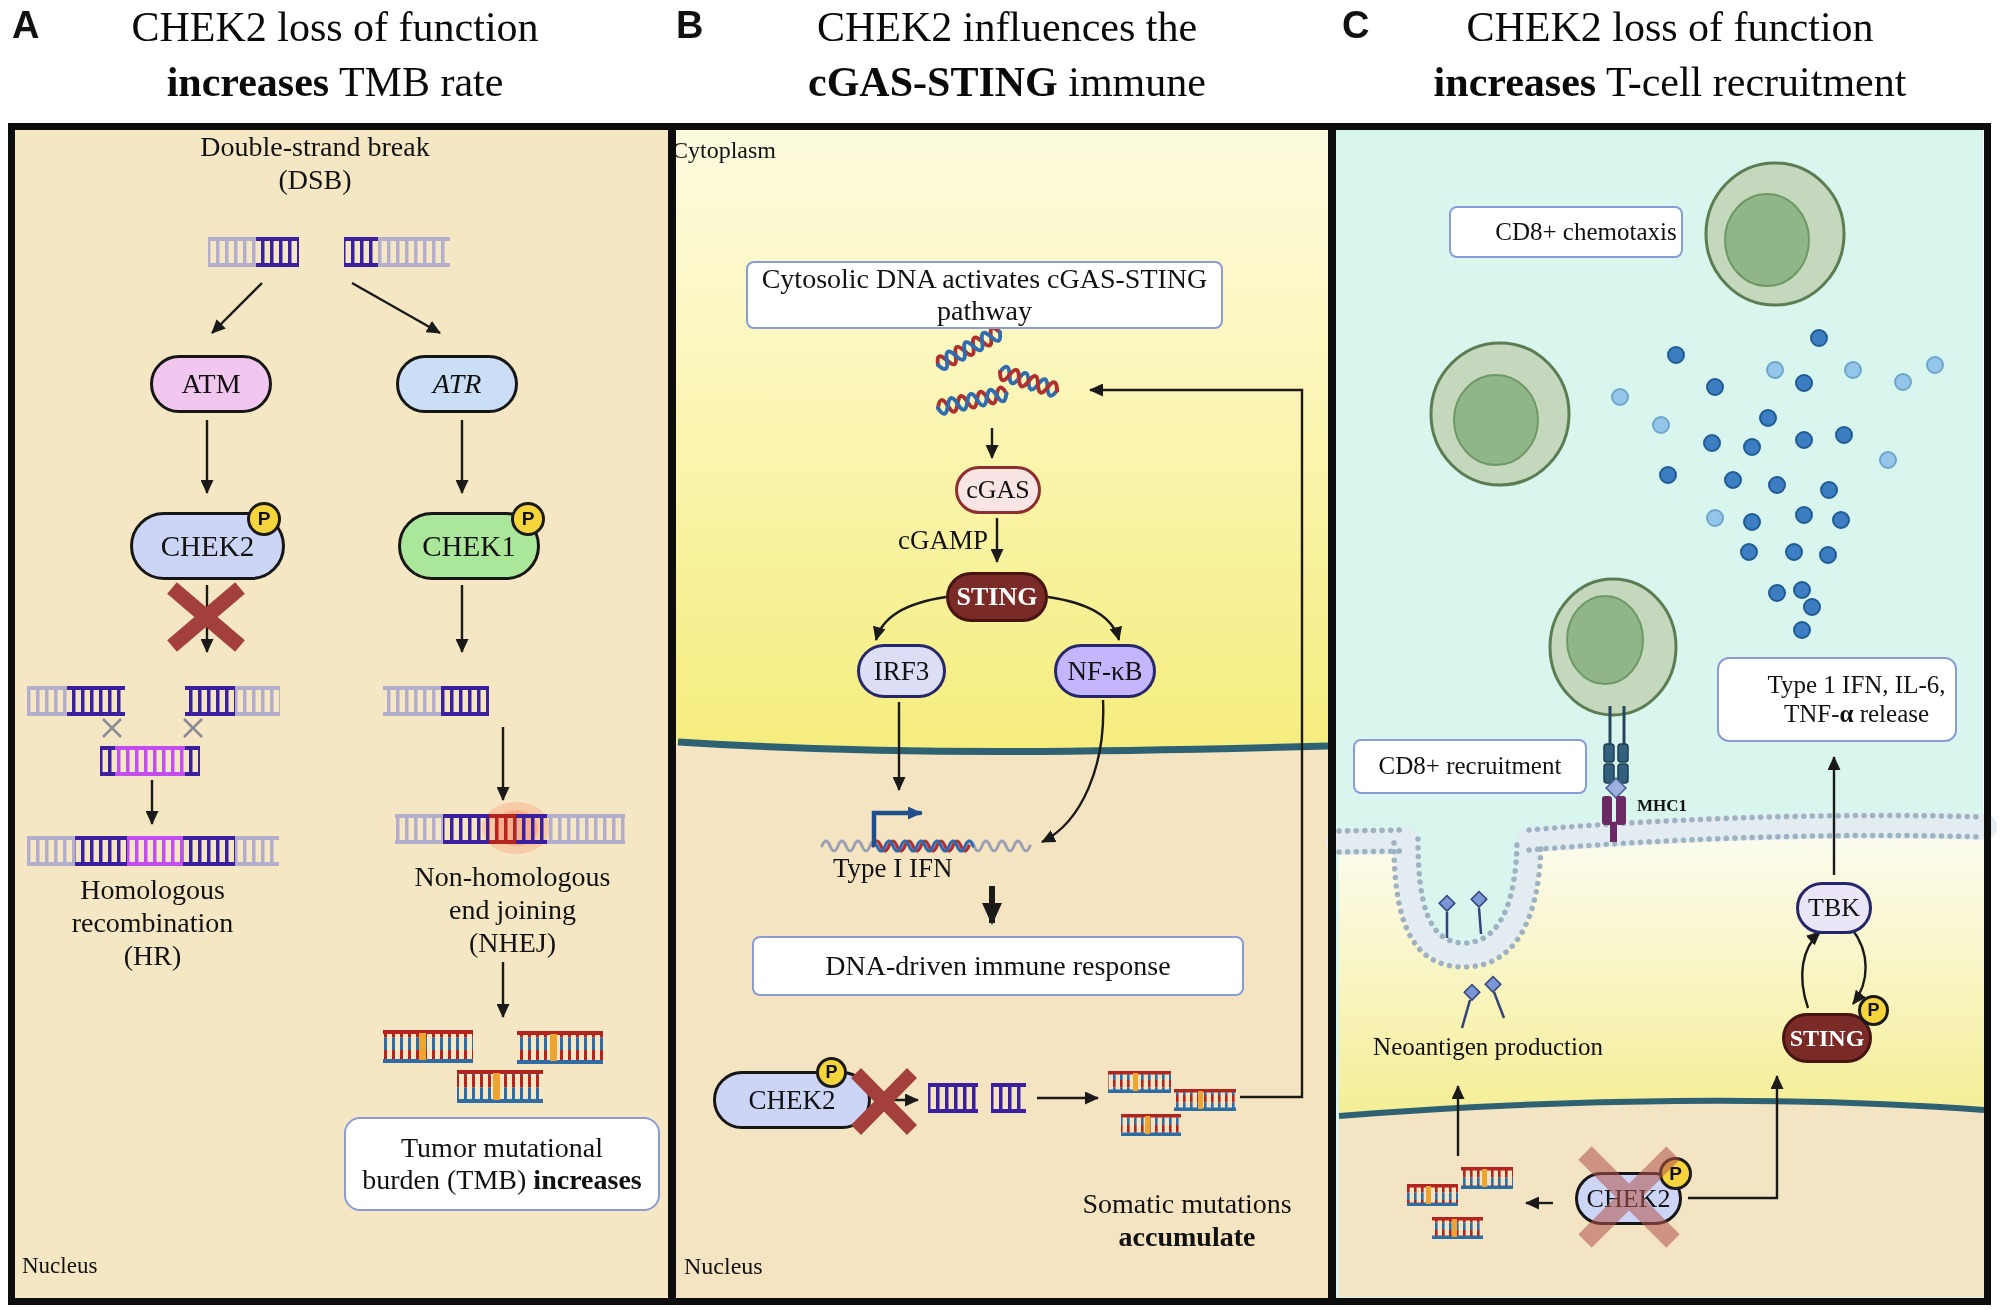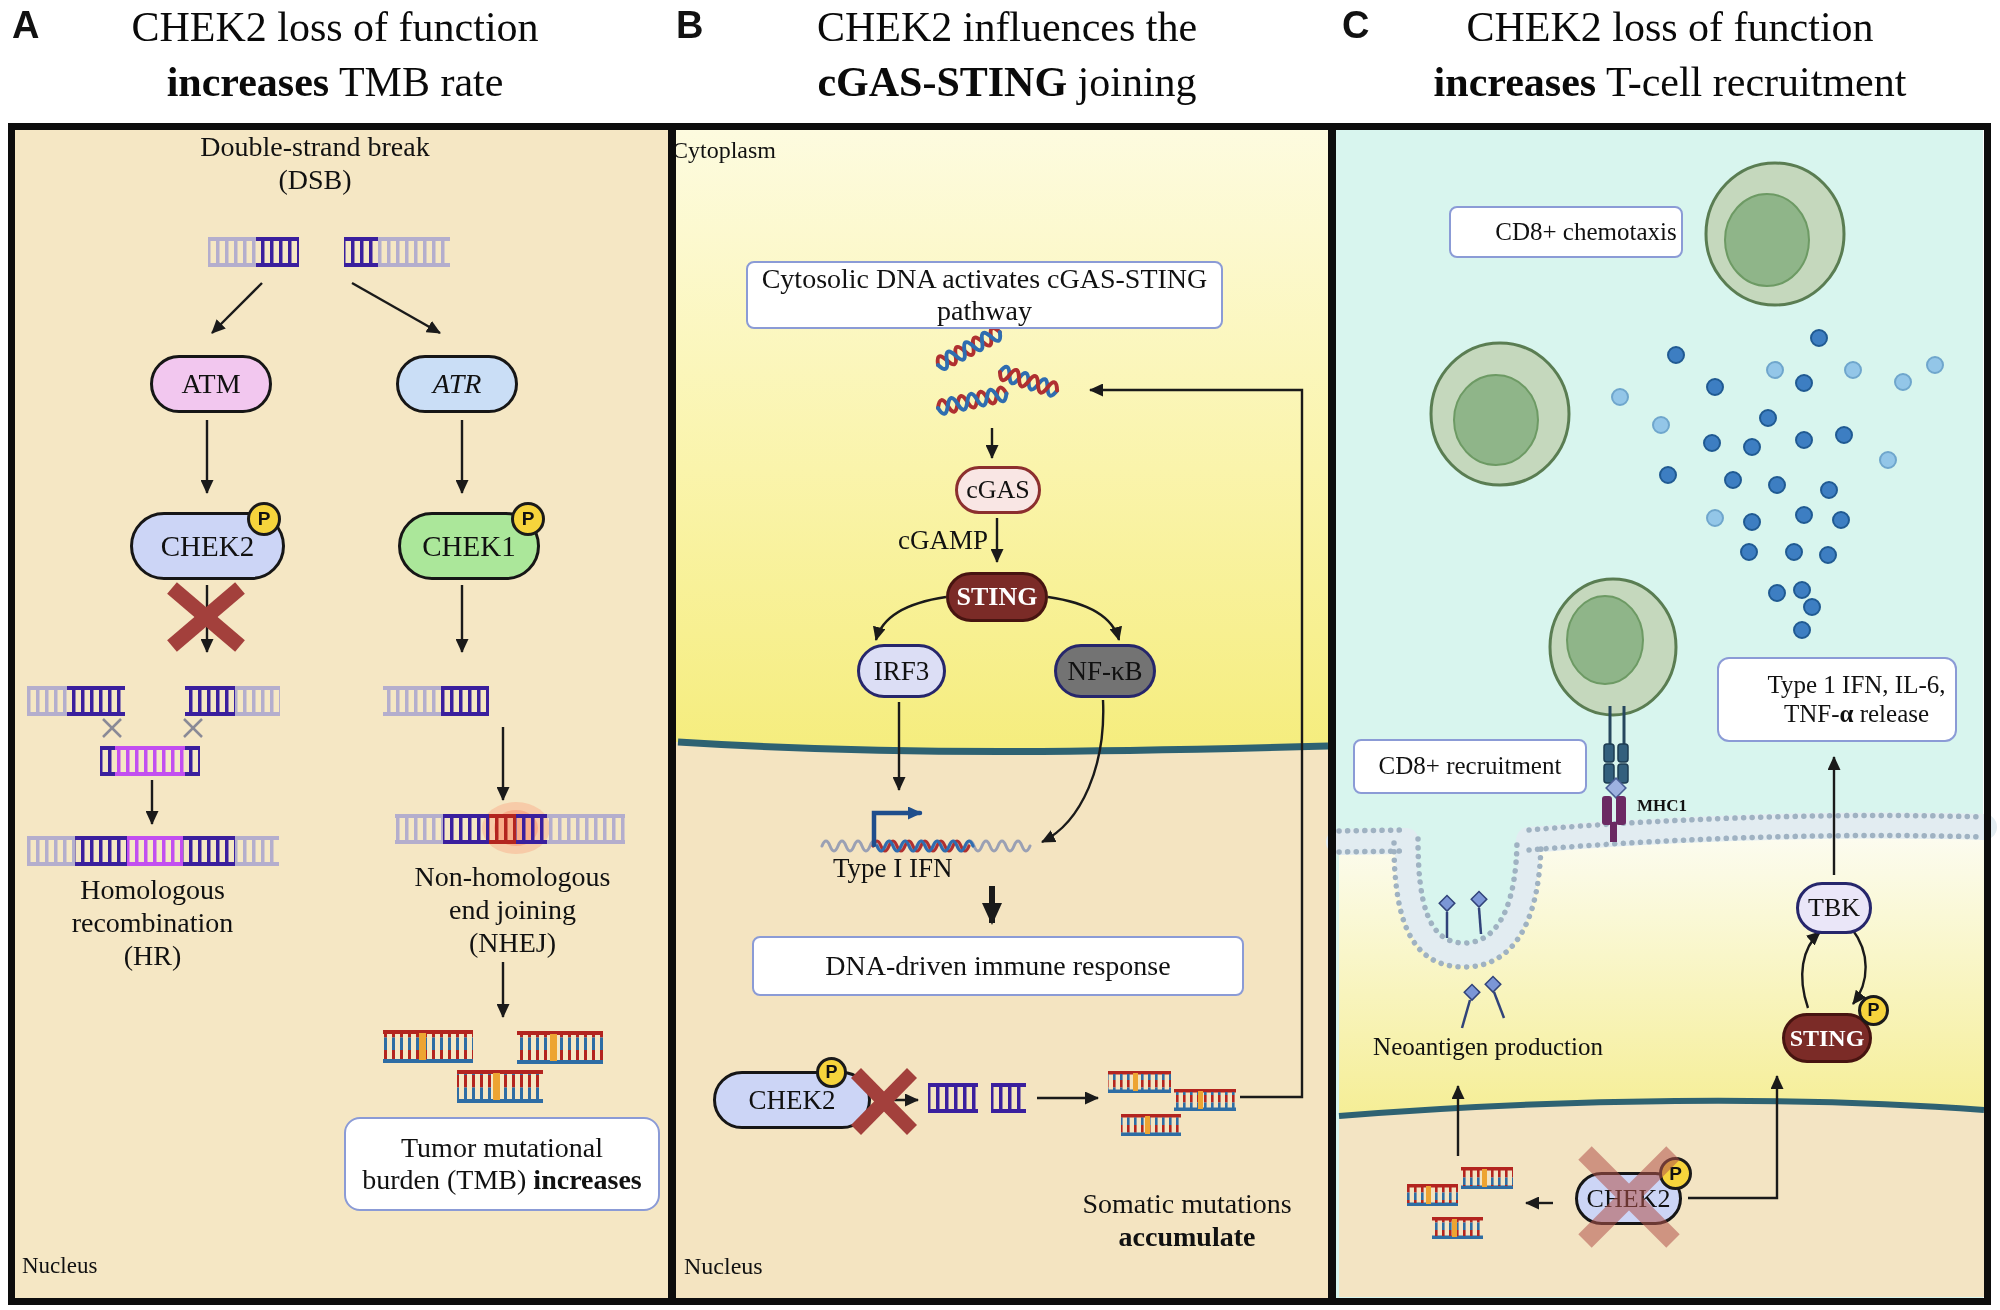--- a/index.html
+++ b/index.html
@@ -409,21 +409,21 @@
   </svg>
 
   <div class="letter" style="left:12px;top:4px;">A</div>
   <div class="ttl" style="left:100px;top:0px;width:470px;">
     <span>CHEK2 loss of function</span><br>
     <b>increases</b><span> TMB rate</span>
   </div>
   <div class="letter" style="left:676px;top:4px;">B</div>
   <div class="ttl" style="left:772px;top:0px;width:470px;">
     <span>CHEK2 influences the</span><br>
-    <b>cGAS-STING</b><span> joining</span>
+    <b>cGAS-STING</b><span> immune</span>
   </div>
   <div class="letter" style="left:1342px;top:4px;">C</div>
   <div class="ttl" style="left:1400px;top:0px;width:540px;">
     <span>CHEK2 loss of function</span><br>
     <b>increases</b><span> T-cell recruitment</span>
   </div>
 
   <div class="lbl ctr" style="left:165px;top:130px;width:300px;font-size:28px;">Double-strand break
 (DSB)</div>
   <div class="pill" style="left:150px;top:355px;width:122px;height:58px;background:#f2c7ef;font-size:28px;">
@@ -459,21 +459,21 @@
   <div class="pill" style="left:955px;top:466px;width:86px;height:48px;background:#f9e6e4;border-color:#8c2f2e;font-size:26px;">
       <span>cGAS</span>
     </div>
   <div class="lbl" style="left:898px;top:525px;font-size:27px;">cGAMP</div>
   <div class="pill" style="left:946px;top:572px;width:102px;height:50px;background:#7b2b27;border-color:#471410;color:#fff;font-size:26px;font-weight:bold;">
       <span>STING</span>
     </div>
   <div class="pill" style="left:857px;top:644px;width:89px;height:54px;background:#dcdef5;border-color:#26266b;font-size:27px;">
       <span>IRF3</span>
     </div>
-  <div class="pill" style="left:1054px;top:644px;width:102px;height:54px;background:#737373;border-color:#26266b;font-size:27px;">
+  <div class="pill" style="left:1054px;top:644px;width:102px;height:54px;background:#c4b5fd;border-color:#26266b;font-size:27px;">
       <span>NF-κB</span>
     </div>
   <div class="lbl" style="left:833px;top:853px;font-size:27px;">Type I IFN</div>
   <div class="box" style="left:752px;top:936px;width:492px;height:60px;font-size:28px;">
       <span>DNA-driven immune response</span>
     </div>
   <div class="pill" style="left:713px;top:1071px;width:158px;height:58px;background:#ccd5f6;font-size:27px;">
       <span>CHEK2</span>
     </div>
   <div class="pbadge" style="left:816px;top:1057px;width:31px;height:31px;font-size:18px;">P</div>

